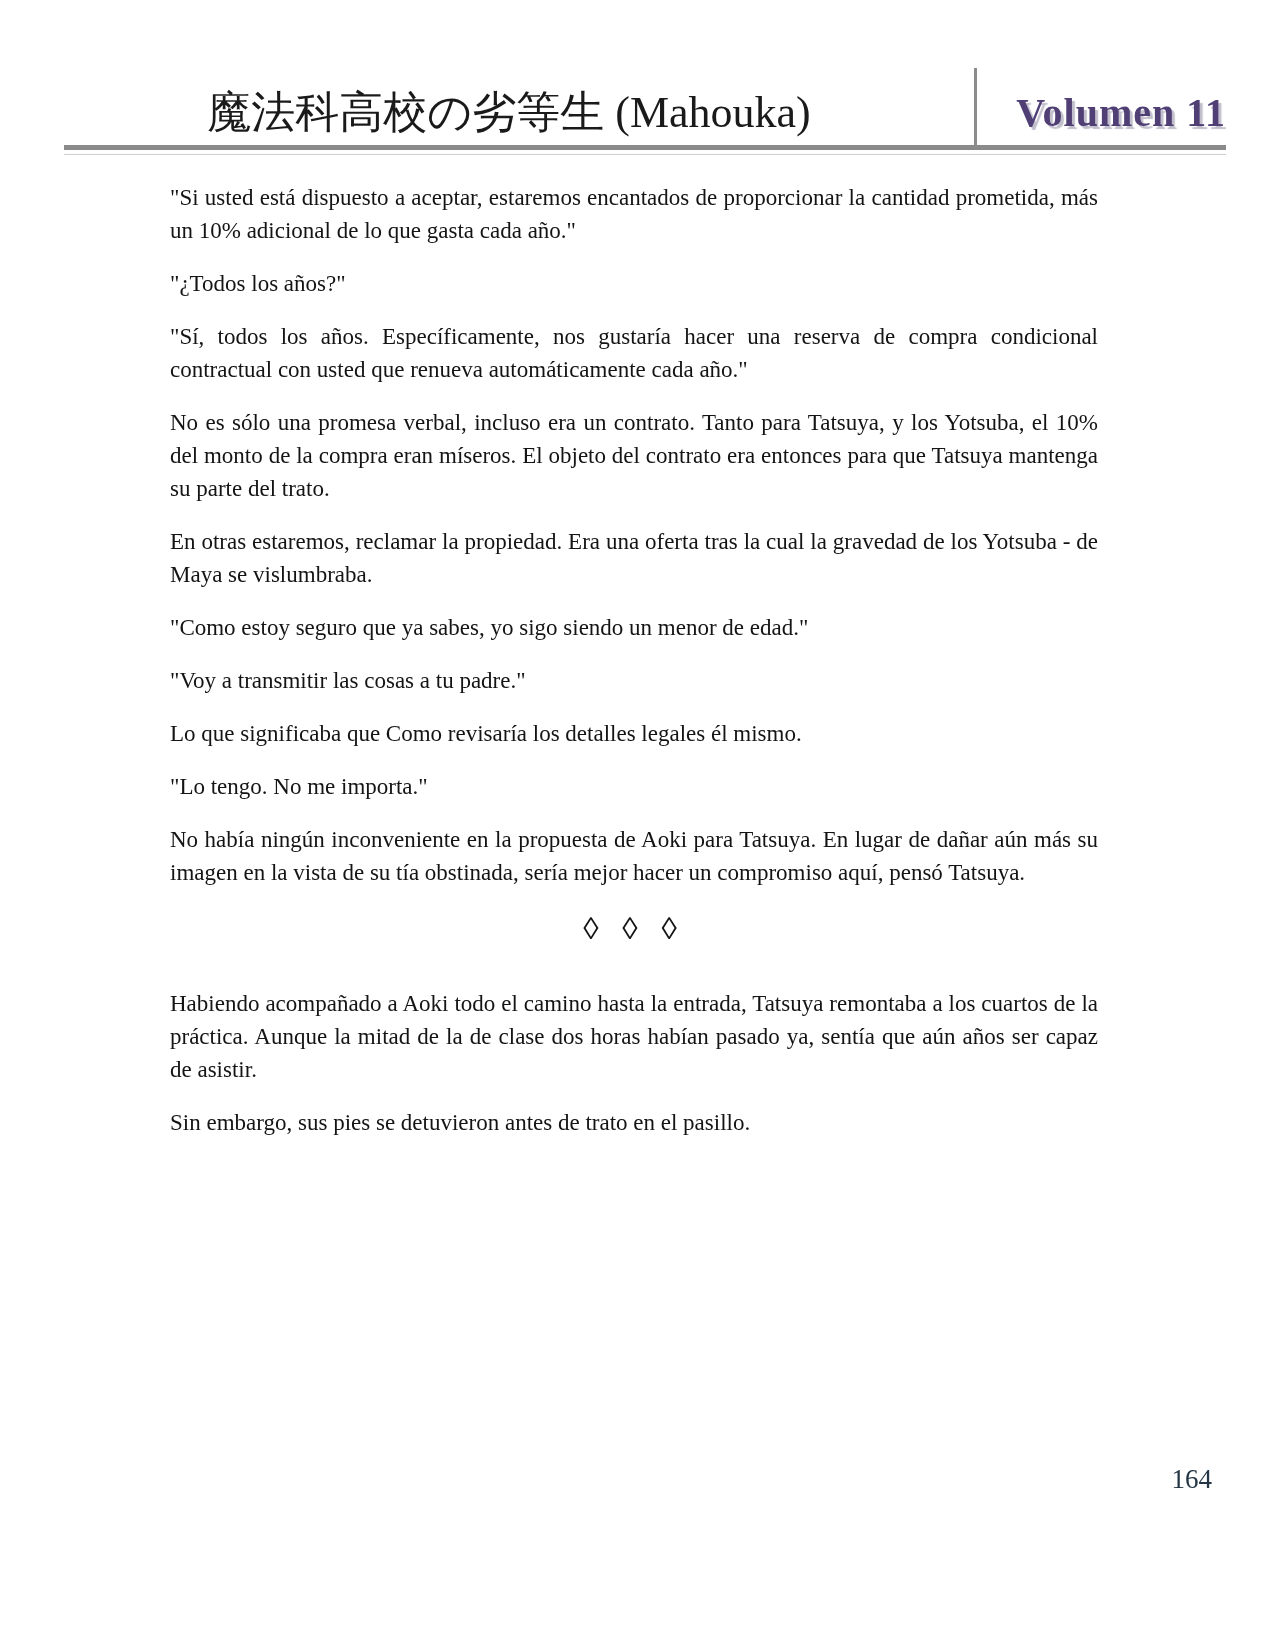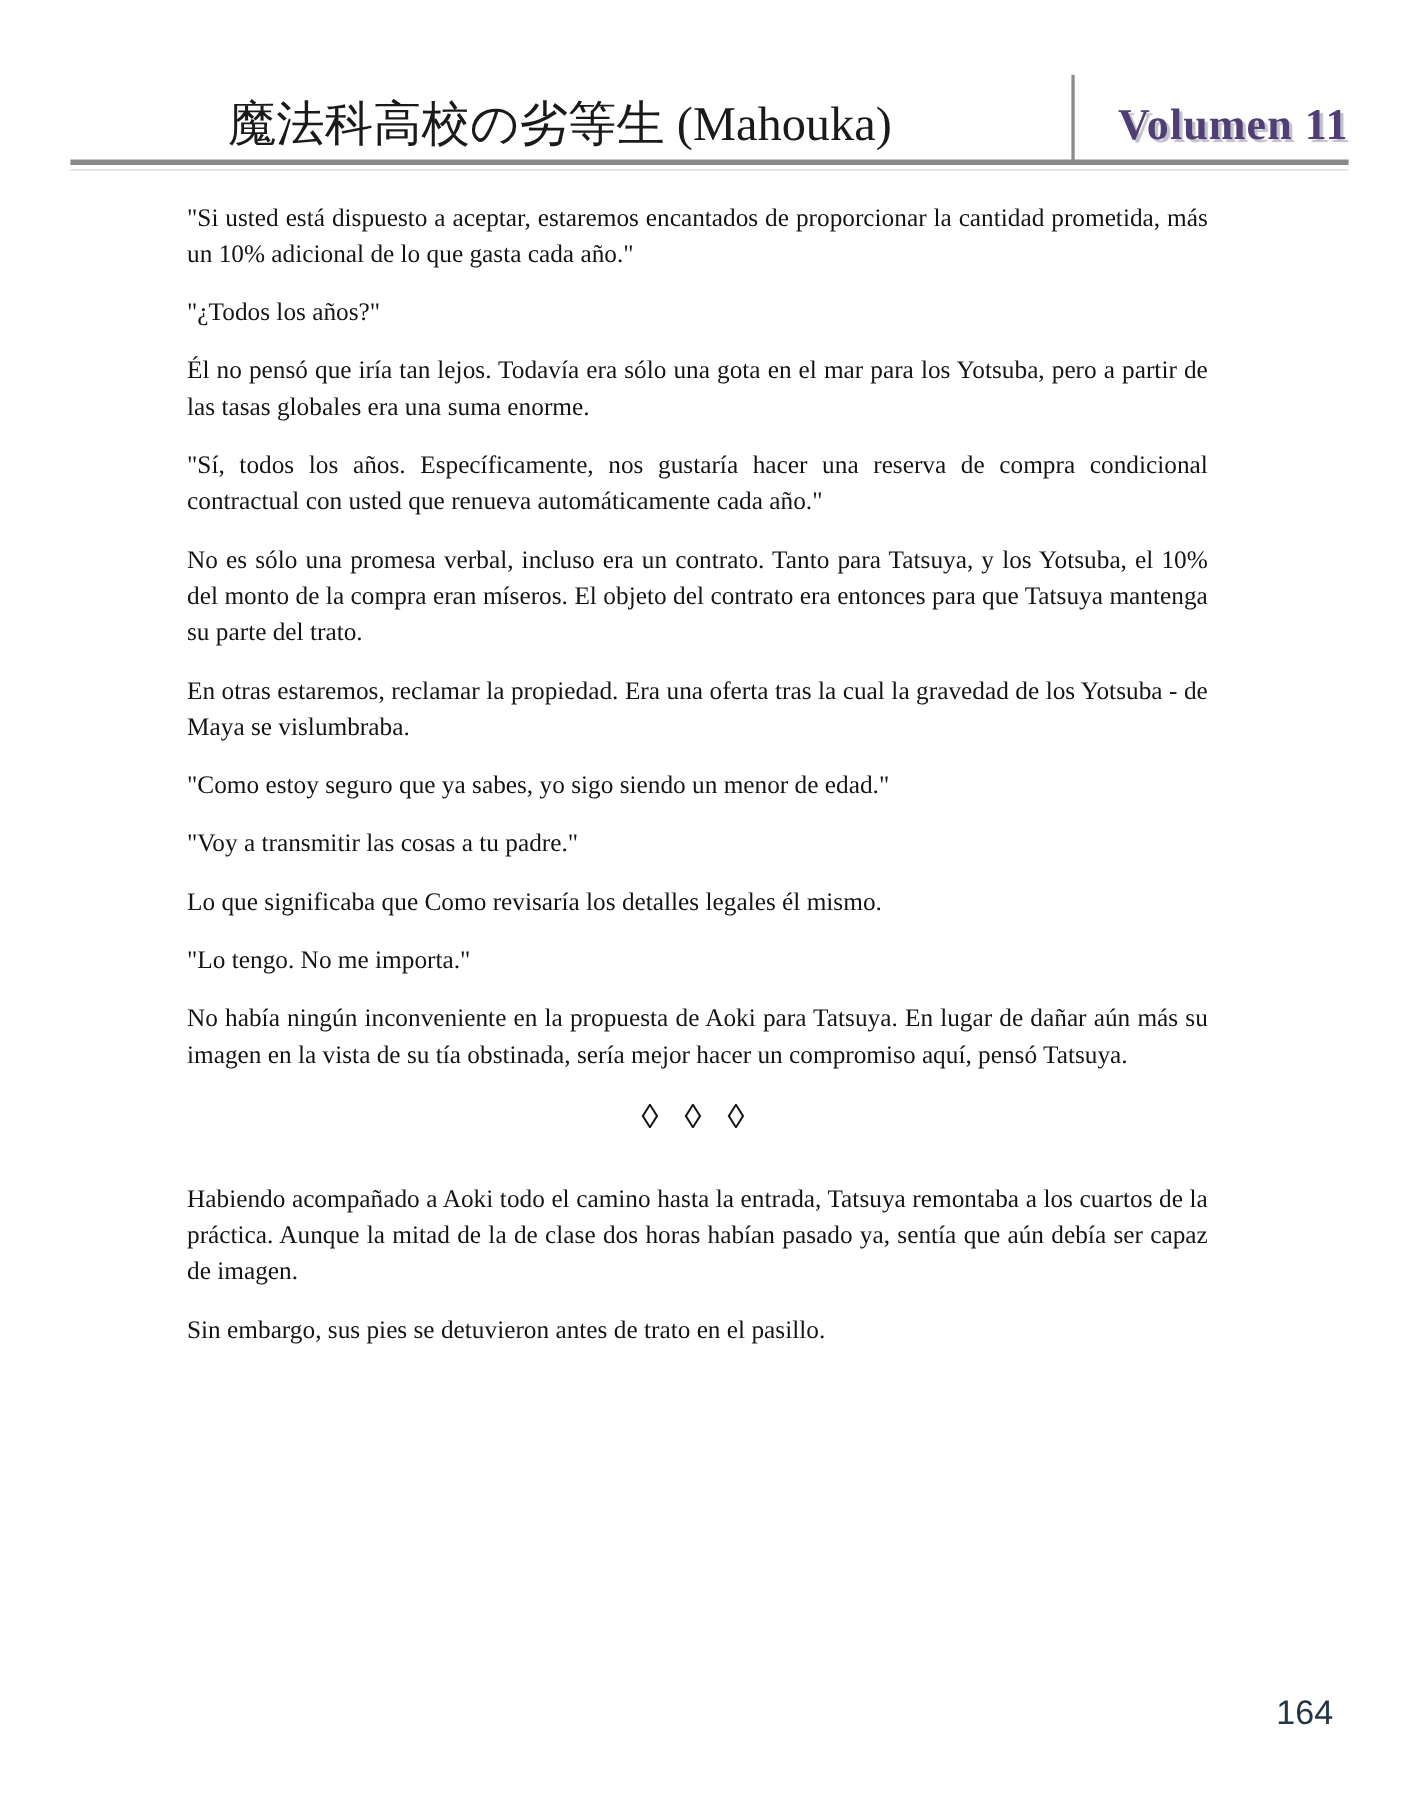--- a/index.html
+++ b/index.html
@@ -85,24 +85,24 @@
     text-align: center;
     font-size: 31px;
     line-height: 40px;
     letter-spacing: 8px;
     color: #141414;
   }
 
   
   .page-number {
     position: absolute;
-    top: 1541px;
+    top: 1463px;
     right: 63px;
-    font-family: Liberation Sans, sans-serif;
-    font-size: 31px;
+    font-family: Liberation Serif, serif;
+    font-size: 27px;
     line-height: 32px;
   }
 </style>
 </head>
 <body>
 
 <div class="page">
 
   <div class="header">
     <div class="header-row">
@@ -110,31 +110,30 @@
       <div class="header-divider"></div>
       <div class="volume-cell" style="color: rgb(79, 63, 116);">Volumen 11</div>
     </div>
     <div class="header-rule-thick" style="background: rgb(138, 138, 138);"></div>
     <div class="header-rule-thin"></div>
   </div>
 
   <div class="content">
     <p>"Si usted está dispuesto a aceptar, estaremos encantados de proporcionar la cantidad prometida, más un 10% adicional de lo que gasta cada año."</p>
     <p>"¿Todos los años?"</p>
-    <p>Él no pensó que iría tan lejos. Todavía era sólo una gota en el mar para los Yotsuba, pero a partir de las tasas globales era una suma enorme.</p>
     <p>"Sí, todos los años. Específicamente, nos gustaría hacer una reserva de compra condicional contractual con usted que renueva automáticamente cada año."</p>
     <p>No es sólo una promesa verbal, incluso era un contrato. Tanto para Tatsuya, y los Yotsuba, el 10% del monto de la compra eran míseros. El objeto del contrato era entonces para que Tatsuya mantenga su parte del trato.</p>
     <p>En otras estaremos, reclamar la propiedad. Era una oferta tras la cual la gravedad de los Yotsuba - de Maya se vislumbraba.</p>
     <p>"Como estoy seguro que ya sabes, yo sigo siendo un menor de edad."</p>
     <p>"Voy a transmitir las cosas a tu padre."</p>
     <p>Lo que significaba que Como revisaría los detalles legales él mismo.</p>
     <p>"Lo tengo. No me importa."</p>
     <p>No había ningún inconveniente en la propuesta de Aoki para Tatsuya. En lugar de dañar aún más su imagen en la vista de su tía obstinada, sería mejor hacer un compromiso aquí, pensó Tatsuya.</p>
 
     <div class="scene-break">◊ ◊ ◊</div>
 
-    <p>Habiendo acompañado a Aoki todo el camino hasta la entrada, Tatsuya remontaba a los cuartos de la práctica. Aunque la mitad de la de clase dos horas habían pasado ya, sentía que aún debía ser capaz de imagen.</p>
+    <p>Habiendo acompañado a Aoki todo el camino hasta la entrada, Tatsuya remontaba a los cuartos de la práctica. Aunque la mitad de la de clase dos horas habían pasado ya, sentía que aún años ser capaz de asistir.</p>
     <p>Sin embargo, sus pies se detuvieron antes de trato en el pasillo.</p>
   </div>
 
   <div class="page-number" style="color: rgb(36, 54, 69);">164</div>
 
 </div>
 
 </body></html>

